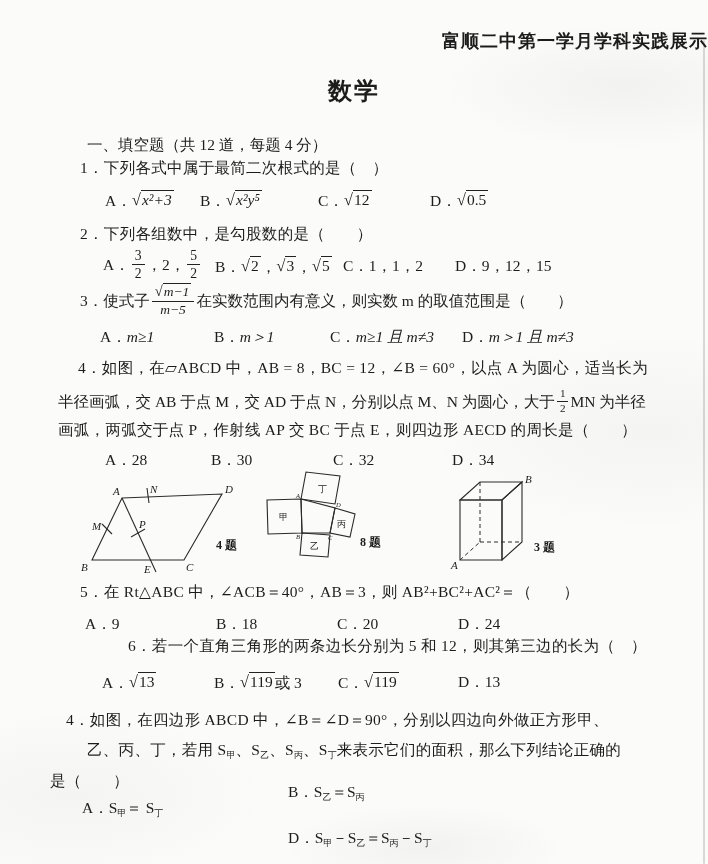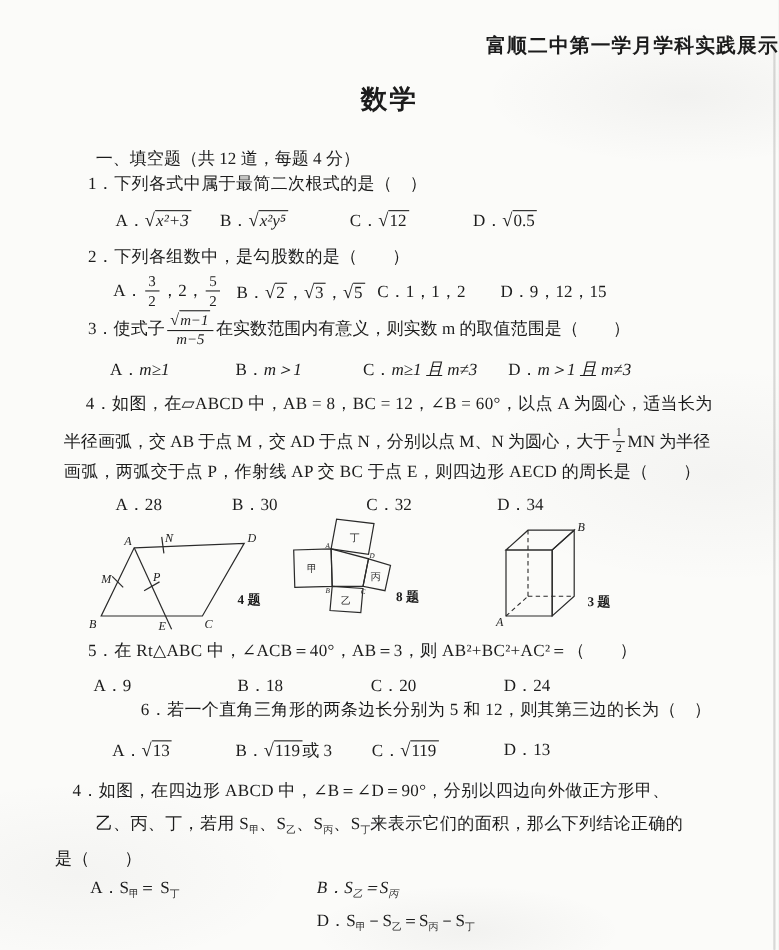--- a/index.html
+++ b/index.html
@@ -248,21 +248,21 @@
 
   <div class="abs stem" style="left:66px;top:710px;">4．如图，在四边形 ABCD 中，∠B＝∠D＝90°，分别以四边向外做正方形甲、</div>
   <div class="abs stem" style="left:48px;top:740px;margin-left:39px;">
     <span>乙、丙、丁，若用 S</span><sub>甲</sub><span>、S</span><sub>乙</sub><span>、S</span><sub>丙</sub><span>、S</span><sub>丁</sub><span>来表示它们的面积，那么下列结论正确的</span>
   </div>
   <div class="abs stem" style="left:50px;top:771px;">是（　　）</div>
   <div>
     <span class="abs" style="left:82px;top:798px;">
       <span class="olabel">A．</span><span>S</span><sub>甲</sub><span>＝ S</span><sub>丁</sub>
     </span>
-    <span class="abs" style="left:288px;top:798px;font-style:italic;">
+    <span class="abs" style="left:288px;top:782px;">
       <span class="olabel">B．</span><span>S</span><sub>乙</sub><span>＝S</span><sub>丙</sub>
     </span>
     <span class="abs" style="left:82px;top:871px;">
       <span class="olabel">C．</span><span>S</span><sub>甲</sub><span>＋S</span><sub>乙</sub><span>＝S</span><sub>丙</sub><span>＋S</span><sub>丁</sub>
     </span>
     <span class="abs" style="left:288px;top:828px;">
       <span class="olabel">D．</span><span>S</span><sub>甲</sub><span>－S</span><sub>乙</sub><span>＝S</span><sub>丙</sub><span>－S</span><sub>丁</sub>
     </span>
   </div>
 </div>

